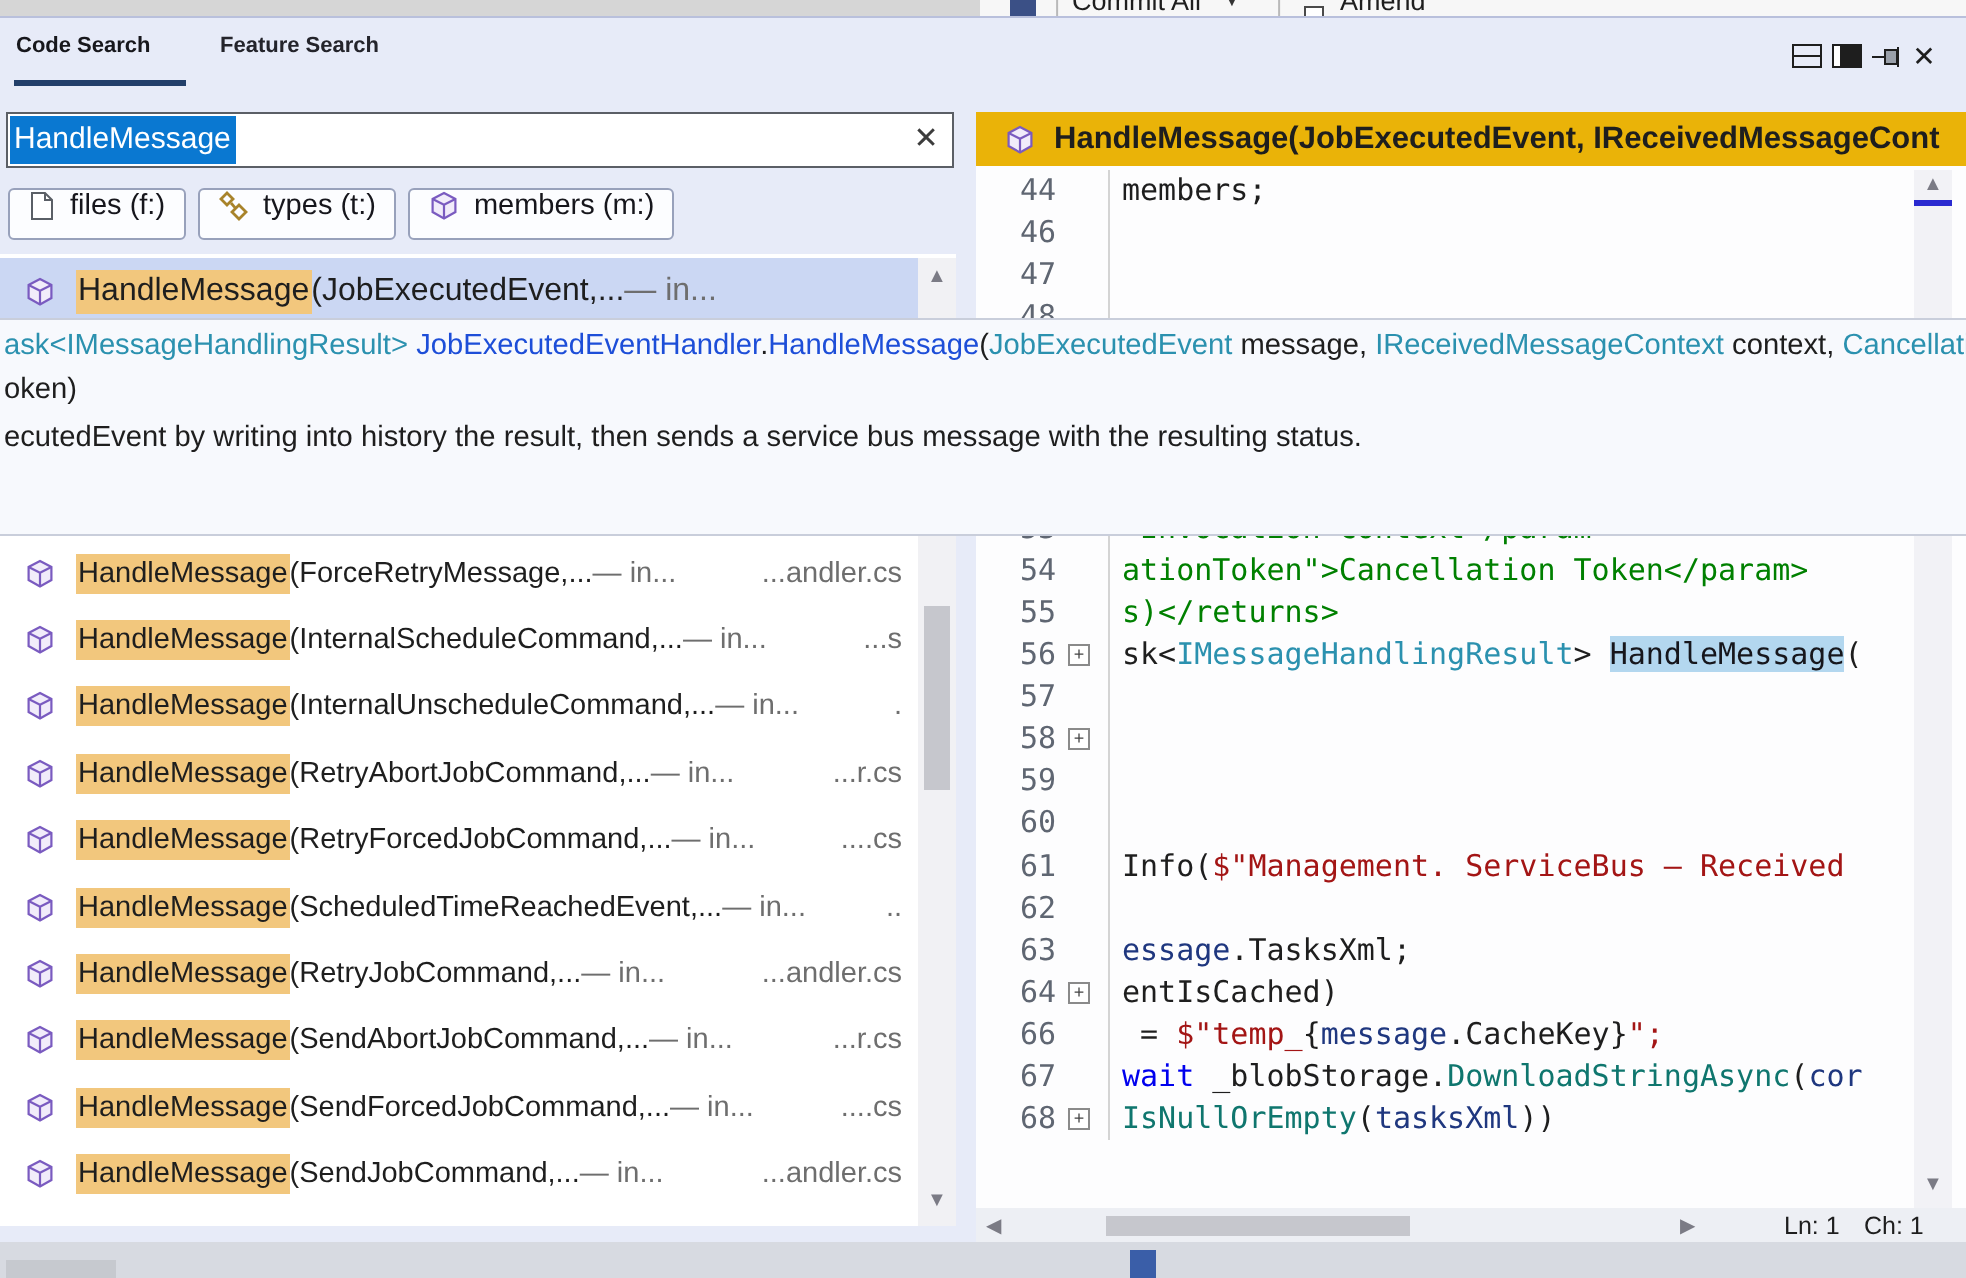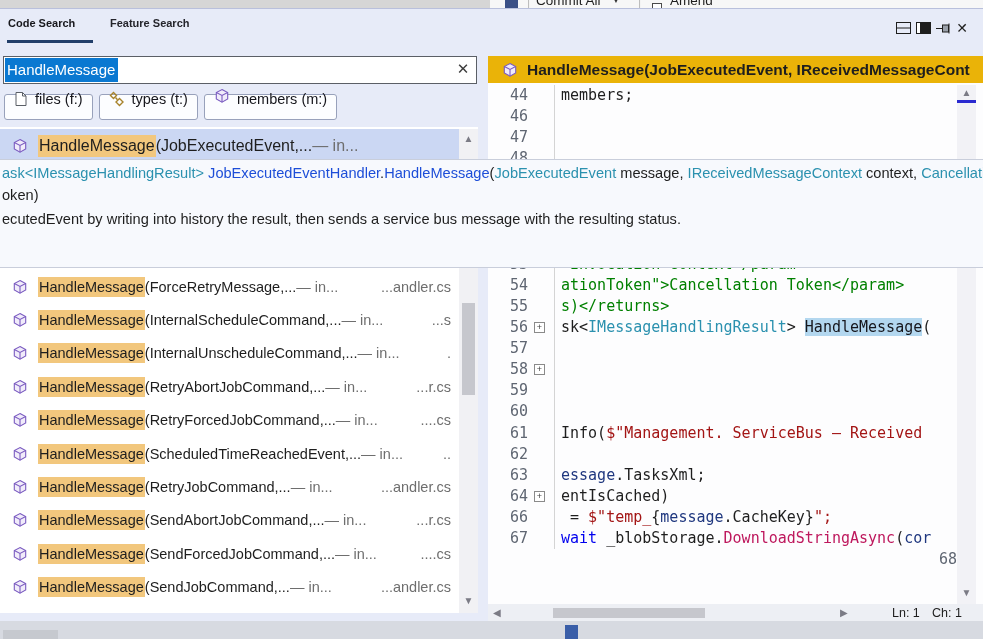--- a/index.html
+++ b/index.html
@@ -31,21 +31,21 @@
   #ctl-split-h { left:894px; } #ctl-split-v { left:914px; } #ctl-pin { left:935px; }
   #ctl-close { left:953px; font-size:14px; color:#1e1e1e; }
 
   
   #search-input { left:3px; top:47px; width:474px; height:28px; background:#fff; border:1px solid #5b5f66; display:flex; align-items:center; font-size:15px; }
   #search-selection { background:#0a78d1; color:#fff; padding:3px 3px 4px 2px; margin-left:1px; }
   #search-clear { left:452px; top:51px; width:22px; height:20px; text-align:center; font-size:15px; color:#3c3c3c; }
 
   
   #filters { left:4px; top:85px; display:flex; gap:6px; }
-  .filter-btn { display:inline-flex; align-items:flex-end; gap:7px; height:26px; padding:12px 9px; background:#fcfdff; border:1px solid #98a1bb; border-radius:3px; font-size:14.5px; color:#16161c; }
+  .filter-btn { display:inline-flex; align-items:flex-start; gap:7px; height:26px; padding:0 9px; background:#fcfdff; border:1px solid #98a1bb; border-radius:3px; font-size:14.5px; color:#16161c; }
 
   
   #list-bg { left:0; top:118px; width:478px; height:486px; background:#fff; }
   #selected-row { left:0; top:120px; width:459px; height:34px; background:#cbd7f3; display:flex; align-items:center; overflow:hidden; }
   #results-list { left:0; top:261px; width:459px; }
   .result-row { display:flex; align-items:center; height:33.4px; font-size:14.5px; }
   .row-icon { margin-left:12px; margin-right:10px; width:16px; height:16px; flex:none; }
   .hl-match { background:#f2c77d; padding:2px 1px; }
   .row-gray { color:#6e6e6e; }
   .row-file { color:#6e6e6e; margin-left:auto; margin-right:8px; white-space:nowrap; }
@@ -63,21 +63,21 @@
   #preview-header .row-icon { margin-left:14px; margin-right:9px; }
   #preview-title { font-weight:700; font-size:15.5px; white-space:nowrap; }
   #code-area { left:488px; top:74px; width:495px; height:521px; background:#fdfdfe; overflow:hidden; }
   #code-lines { padding-top:2px; }
   .code-line { display:flex; height:21.1px; font-family:"DejaVu Sans Mono","Liberation Mono",monospace; font-size:15px; line-height:21.1px; white-space:pre;justify-content:flex-end; }
   .ln { width:40px; text-align:right; color:#5f6672; flex:none; }
   .fold-col { width:26px; flex:none; display:flex; }
   .fold-box { width:11px; height:11px; margin:5px 9px 0 auto; border:1px solid #8a8a8a; background:#fff; font-size:9px; line-height:9px; text-align:center; color:#444; font-family:"Liberation Sans",sans-serif; }
   .code-text { border-left:1px solid #d4d4d4; padding-left:6px; flex:1 1 auto; overflow:hidden; }
   .tok-p { color:#1e1e1e; } .tok-c { color:#008000; } .tok-t { color:#2b91af; }
-  .tok-v { color:#1f377f; } .tok-m { color:#be185d; } .tok-k { color:#0000ee; }
+  .tok-v { color:#1f377f; } .tok-m { color:#0f766e; } .tok-k { color:#0000ee; }
   .tok-s { color:#a31515; } .tok-cls { color:#1d4ed8; }
   .tok-hl { background:#b3d7ef; color:#16161c; }
 
   
   #code-vscroll { left:957px; top:76px; width:19px; height:519px; background:#f2f2f6; }
   #code-scroll-up { left:0; top:2px; width:19px; text-align:center; }
   #code-scroll-marker { left:0; top:15px; width:19px; height:3px; background:#2a2ad0; }
   #code-scroll-down { left:0; top:502px; width:19px; text-align:center; }
 
   
@@ -312,21 +312,21 @@
         <div class="code-line"><span class="ln">57</span><span class="fold-col"></span><span class="code-text"></span></div>
         <div class="code-line"><span class="ln">58</span><span class="fold-col"><span class="fold-box">+</span></span><span class="code-text"></span></div>
         <div class="code-line"><span class="ln">59</span><span class="fold-col"></span><span class="code-text"></span></div>
         <div class="code-line"><span class="ln">60</span><span class="fold-col"></span><span class="code-text"></span></div>
         <div class="code-line"><span class="ln">61</span><span class="fold-col"></span><span class="code-text"><span class="tok-p">Info(</span><span class="tok-s">$"Management. ServiceBus – Received</span></span></div>
         <div class="code-line"><span class="ln">62</span><span class="fold-col"></span><span class="code-text"></span></div>
         <div class="code-line"><span class="ln">63</span><span class="fold-col"></span><span class="code-text"><span class="tok-v">essage</span><span class="tok-p">.TasksXml;</span></span></div>
         <div class="code-line"><span class="ln">64</span><span class="fold-col"><span class="fold-box">+</span></span><span class="code-text"><span class="tok-p">entIsCached)</span></span></div>
         <div class="code-line"><span class="ln">66</span><span class="fold-col"></span><span class="code-text"><span class="tok-p"> = </span><span class="tok-s">$"temp_</span><span class="tok-p">{</span><span class="tok-v">message</span><span class="tok-p">.CacheKey}</span><span class="tok-s">";</span></span></div>
         <div class="code-line"><span class="ln">67</span><span class="fold-col"></span><span class="code-text"><span class="tok-k">wait</span><span class="tok-p"> _blobStorage.</span><span class="tok-m">DownloadStringAsync</span><span class="tok-p">(</span><span class="tok-v">cor</span></span></div>
-        <div class="code-line"><span class="ln">68</span><span class="fold-col"><span class="fold-box">+</span></span></div>
+        <div class="code-line"><span class="ln">68</span><span class="fold-col"><span class="fold-box">+</span></span><span class="code-text"><span class="tok-m">IsNullOrEmpty</span><span class="tok-p">(</span><span class="tok-v">tasksXml</span><span class="tok-p">))</span></span></div>
       </div>
   </div>
   <div id="code-vscroll" class="abs">
     <div id="code-scroll-up" class="abs scroll-arrow">▲</div>
     <div id="code-scroll-marker" class="abs"></div>
     <div id="code-scroll-down" class="abs scroll-arrow">▼</div>
   </div>
   <div id="code-hstrip" class="abs">
     <div id="code-scroll-left" class="abs scroll-arrow">◀</div>
     <div id="code-hthumb" class="abs"></div>

